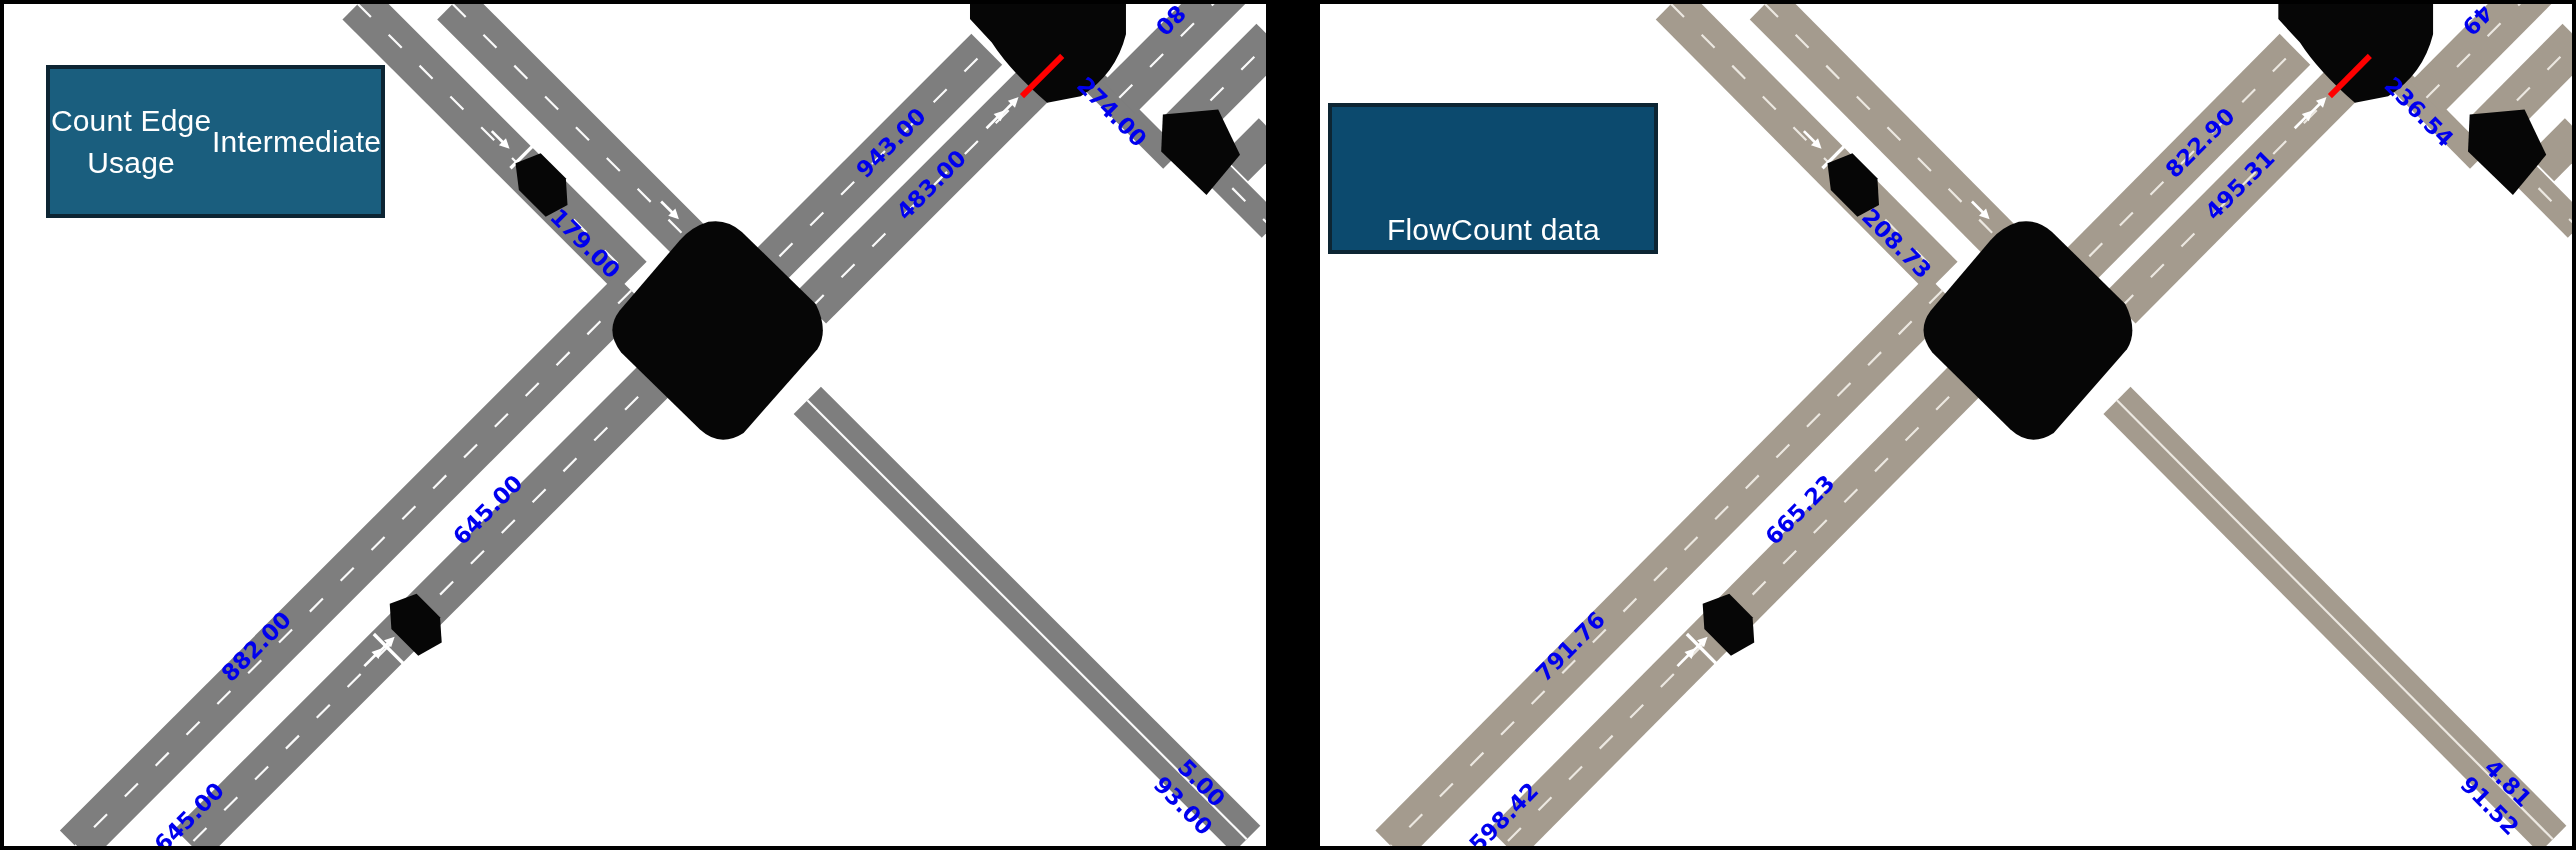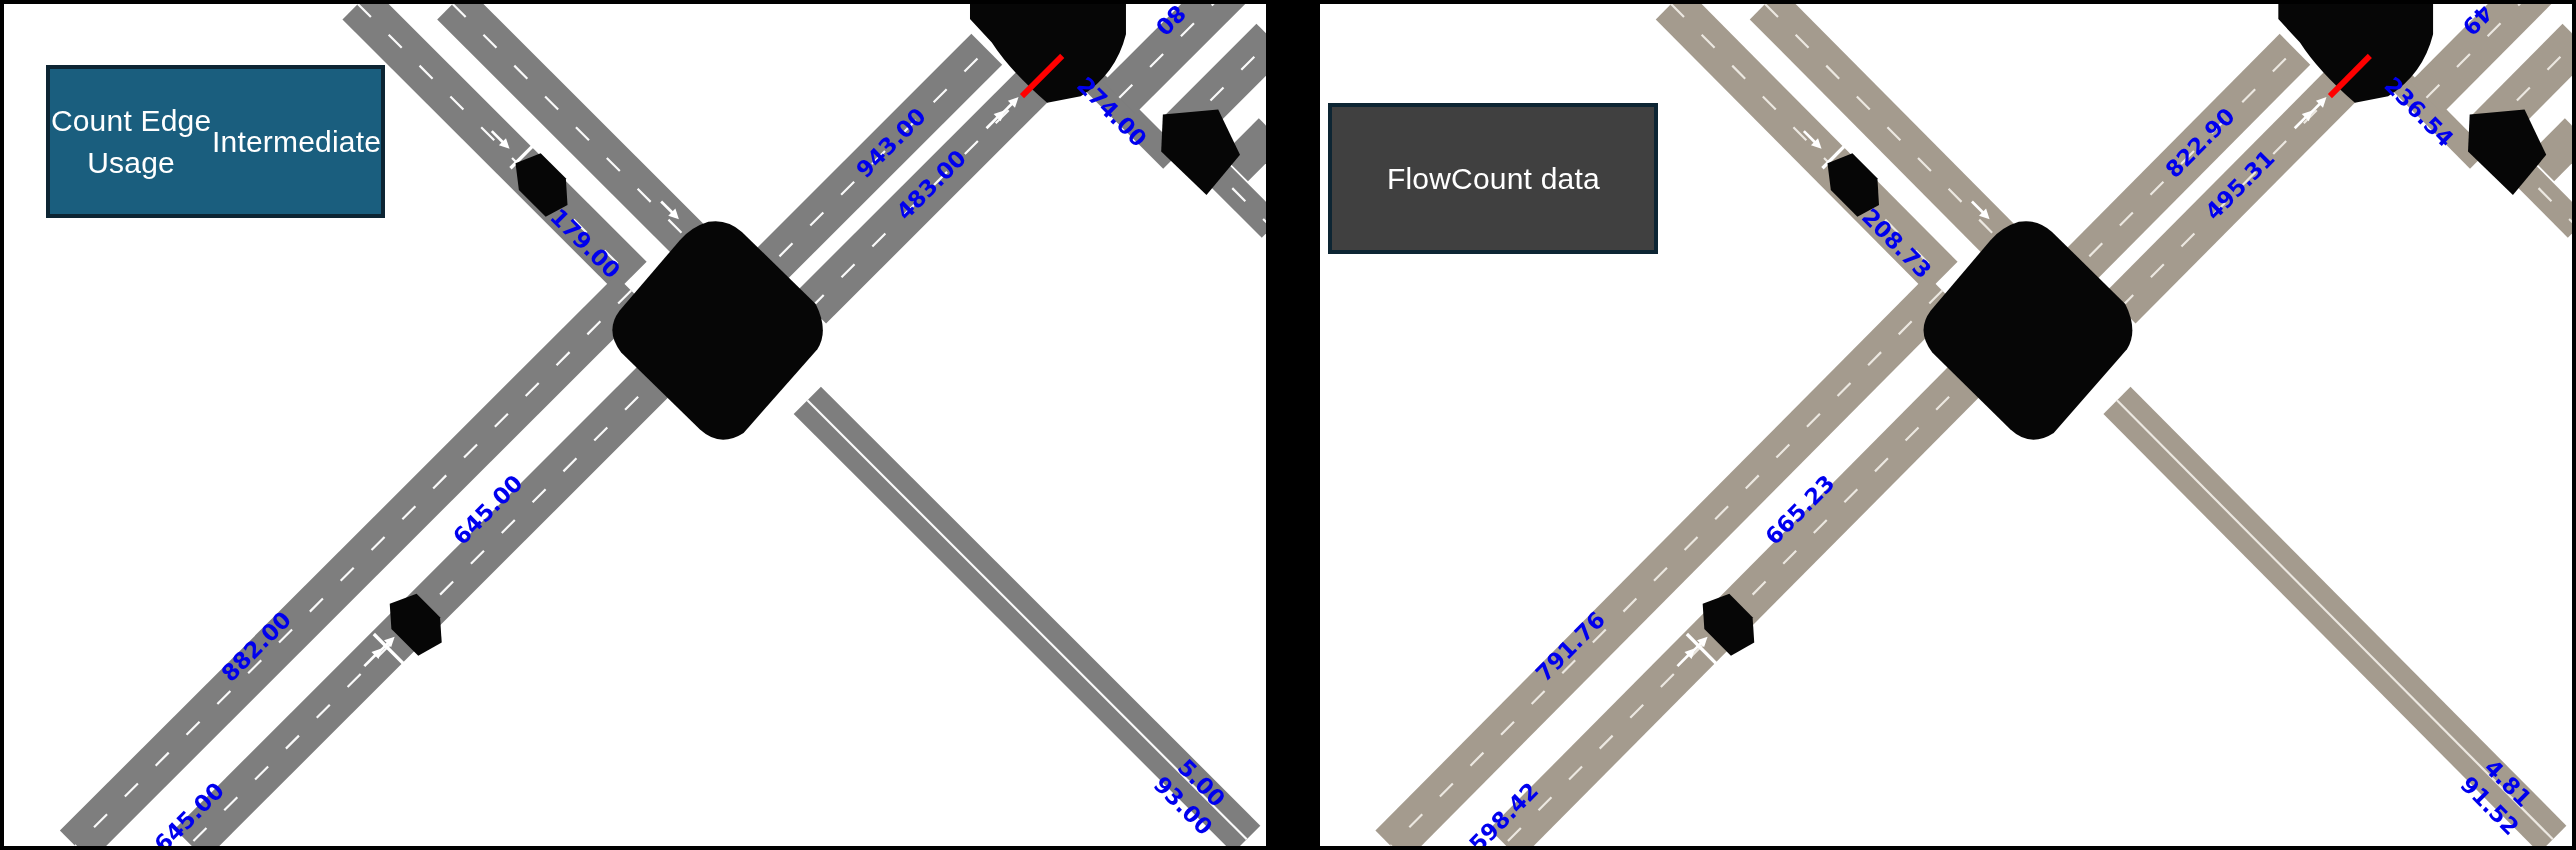--- a/index.html
+++ b/index.html
@@ -140,18 +140,18 @@
       <text transform="translate(1107,217) rotate(-45)" text-anchor="middle" dominant-baseline="middle" fill="#0000ee" font-family="&quot;DejaVu Sans&quot;, sans-serif" font-size="27" font-weight="700">495.31</text>
       <text transform="translate(692,287) rotate(45)" text-anchor="middle" dominant-baseline="middle" fill="#0000ee" font-family="&quot;DejaVu Sans&quot;, sans-serif" font-size="27" font-weight="700">208.73</text>
       <text transform="translate(1320,130) rotate(45)" text-anchor="middle" dominant-baseline="middle" fill="#0000ee" font-family="&quot;DejaVu Sans&quot;, sans-serif" font-size="27" font-weight="700">236.54</text>
       <text transform="translate(1390,18) rotate(135)" text-anchor="middle" dominant-baseline="middle" fill="#0000ee" font-family="&quot;DejaVu Sans&quot;, sans-serif" font-size="27" font-weight="700">49</text>
       <text transform="translate(578,605) rotate(-45)" text-anchor="middle" dominant-baseline="middle" fill="#0000ee" font-family="&quot;DejaVu Sans&quot;, sans-serif" font-size="27" font-weight="700">665.23</text>
       <text transform="translate(302,768) rotate(-45)" text-anchor="middle" dominant-baseline="middle" fill="#0000ee" font-family="&quot;DejaVu Sans&quot;, sans-serif" font-size="27" font-weight="700">791.76</text>
       <text transform="translate(222,972) rotate(-45)" text-anchor="middle" dominant-baseline="middle" fill="#0000ee" font-family="&quot;DejaVu Sans&quot;, sans-serif" font-size="27" font-weight="700">598.42</text>
       <text transform="translate(1427,931) rotate(45)" text-anchor="middle" dominant-baseline="middle" fill="#0000ee" font-family="&quot;DejaVu Sans&quot;, sans-serif" font-size="27" font-weight="700">4.81</text>
       <text transform="translate(1405,958) rotate(45)" text-anchor="middle" dominant-baseline="middle" fill="#0000ee" font-family="&quot;DejaVu Sans&quot;, sans-serif" font-size="27" font-weight="700">91.52</text>
     </svg>
-  <div class="callout callout-right" id="callout-1" style="background: #404040; border: 4.2px solid rgb(13, 37, 51); color: rgb(255, 255, 255);">
+  <div class="callout callout-right" id="callout-1" style="background: #0c4a6e; border: 4.2px solid rgb(13, 37, 51); color: rgb(255, 255, 255); align-items: flex-end;">
     <div>Flow</div>
     <div>Count data</div>
   </div>
 </div>
 
 
 </body></html>

